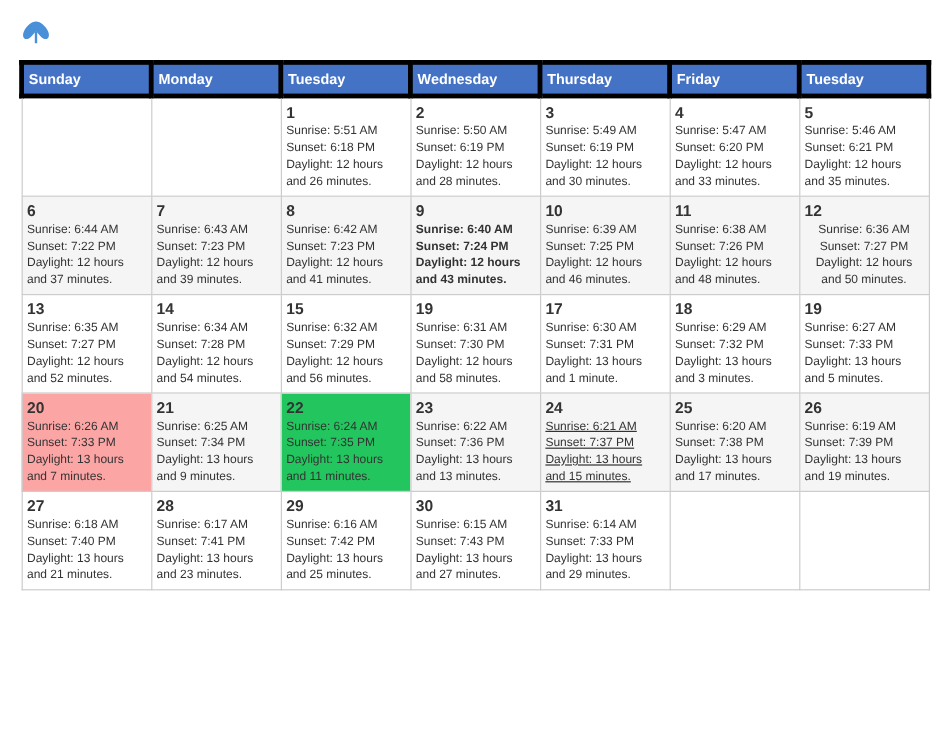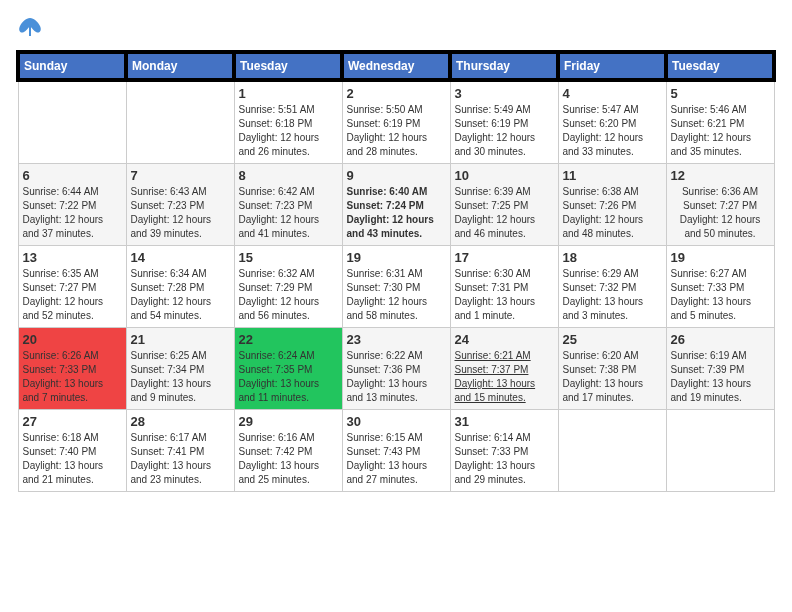--- a/index.html
+++ b/index.html
@@ -254,21 +254,21 @@
         </td>
         <td>
           <div class="day-number">19</div>
           <div class="day-info" style="white-space: pre-line;">Sunrise: 6:27 AM
 Sunset: 7:33 PM
 Daylight: 13 hours
 and 5 minutes.</div>
         </td>
       </tr>
       <tr>
-        <td style="background: #ef4444;">
+        <td style="background: #fca5a5;">
           <div class="day-number">20</div>
           <div class="day-info" style="white-space: pre-line;">Sunrise: 6:26 AM
 Sunset: 7:33 PM
 Daylight: 13 hours
 and 7 minutes.</div>
         </td>
         <td style="background: rgb(245, 245, 245);">
           <div class="day-number">21</div>
           <div class="day-info" style="white-space: pre-line;">Sunrise: 6:25 AM
 Sunset: 7:34 PM

